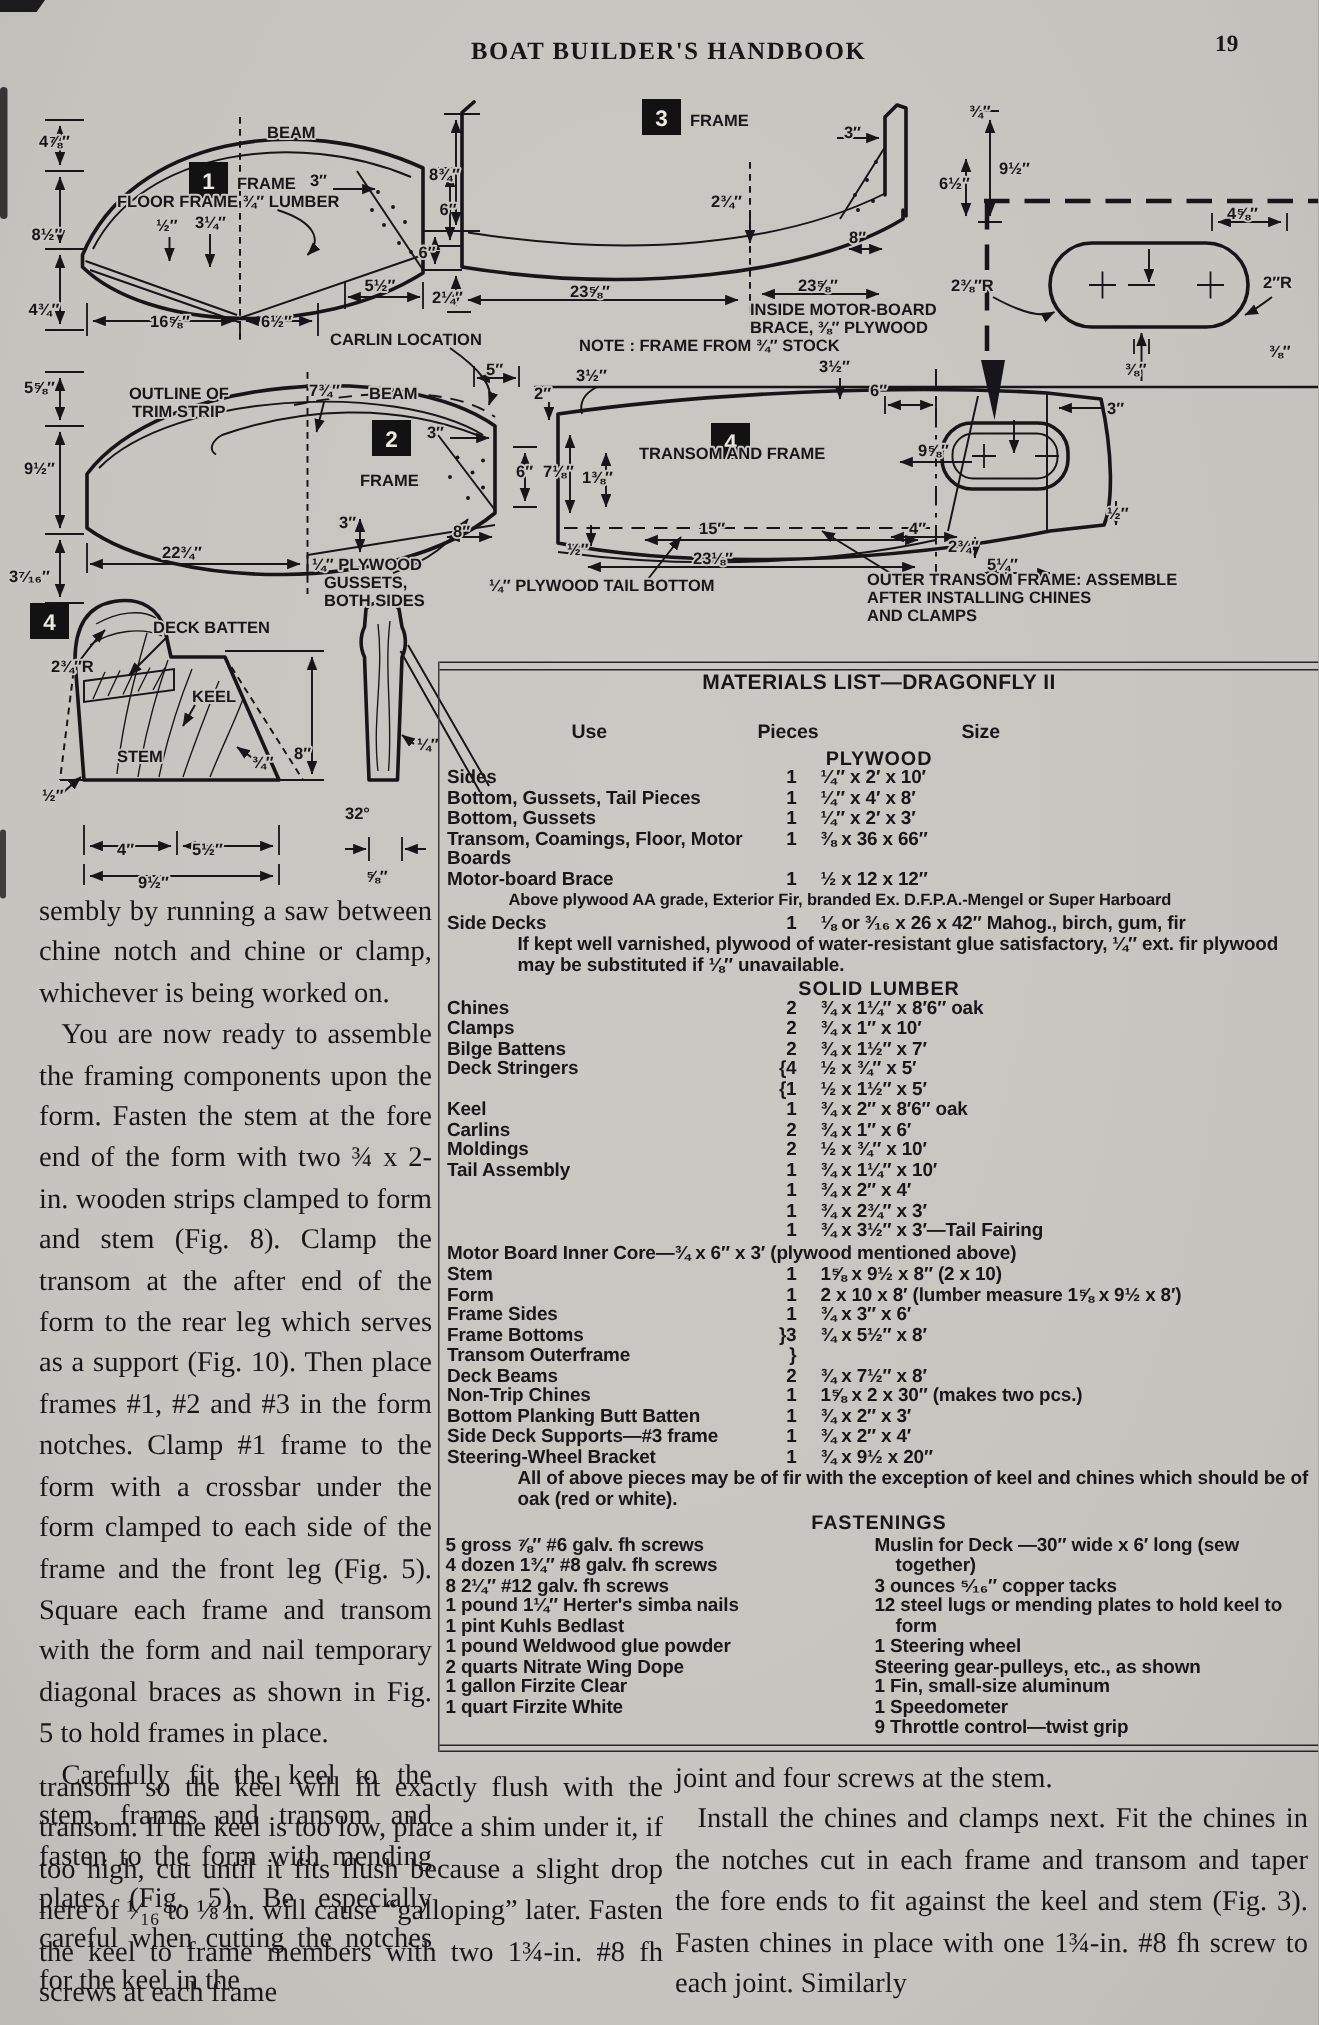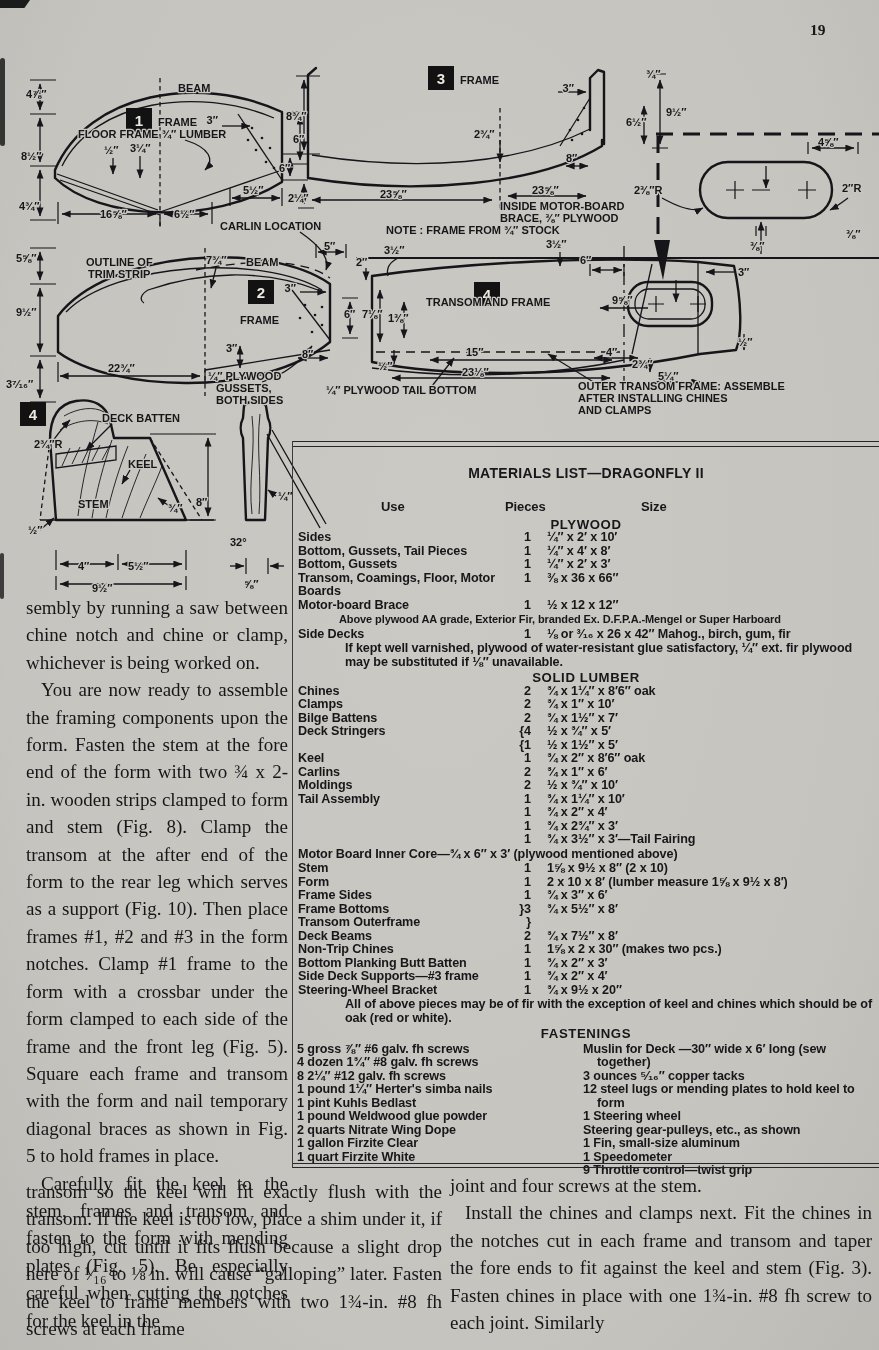--- a/index.html
+++ b/index.html
@@ -39,21 +39,21 @@
   .botleft p,.botright p{margin:0;}
   .botright p.ind{text-indent:15px;}
 
   .materials{position:absolute;left:292px;top:441px;width:587px;height:727px;z-index:1;
              border-left:1.6px solid #3a3a3e;box-sizing:border-box;
              font:bold 12.6px/13.5px "Liberation Sans","DejaVu Sans",sans-serif;
              letter-spacing:-0.1px;color:#17171a;}
   .drule{position:absolute;left:0;right:0;height:3.5px;border-top:1.7px solid #26262a;border-bottom:1.7px solid #26262a;}
   .drule.top{top:0}
   .drule.bot{bottom:0}
-  .m-title{margin-top:26px;text-align:center;font-size:14px;letter-spacing:.3px;}
+  .m-title{margin-top:7px;text-align:center;font-size:14px;letter-spacing:.3px;}
   .m-colhead{position:relative;height:16px;margin-top:19px;}
   .m-colhead span{position:absolute;top:0;font-size:13px;}
   .ch-use{left:88px}.ch-pieces{left:212px}.ch-size{left:348px}
   .m-sechead{text-align:center;font-size:13.2px;margin-top:2px;letter-spacing:.6px;}
   .m-row{display:grid;grid-template-columns:214px 24px 1fr;}
   .m-use{padding-left:5px;}
   .m-pieces{text-align:right;}
   .m-size{padding-left:16px;}
   .m-note{padding-left:52px;margin:1px 0;}
   .m-note.nowrap{white-space:nowrap;font-size:11px;padding-left:46px;}
@@ -69,20 +69,21 @@
   .s3{left:0;top:553px;width:4px;height:46px;border-radius:3px;opacity:.8;}
 </style>
 </head>
 <body>
 
 <div class="page">
   <div class="smudge s1"></div>
   <div class="smudge s2"></div>
   <div class="smudge s3"></div>
 
+  <div class="hdr-title">BOAT BUILDER'S HANDBOOK</div>
   <div class="hdr-page">19</div>
 
   <svg class="dsvg" viewBox="0 0 879 550">
     <defs>
       <marker id="ah" markerWidth="10" markerHeight="8" refX="8.6" refY="3.5" orient="auto-start-reverse" markerUnits="userSpaceOnUse">
         <path d="M0,0 L9,3.5 L0,7 Z" fill="#15151a"></path>
       </marker>
     </defs>
 
     <g>

